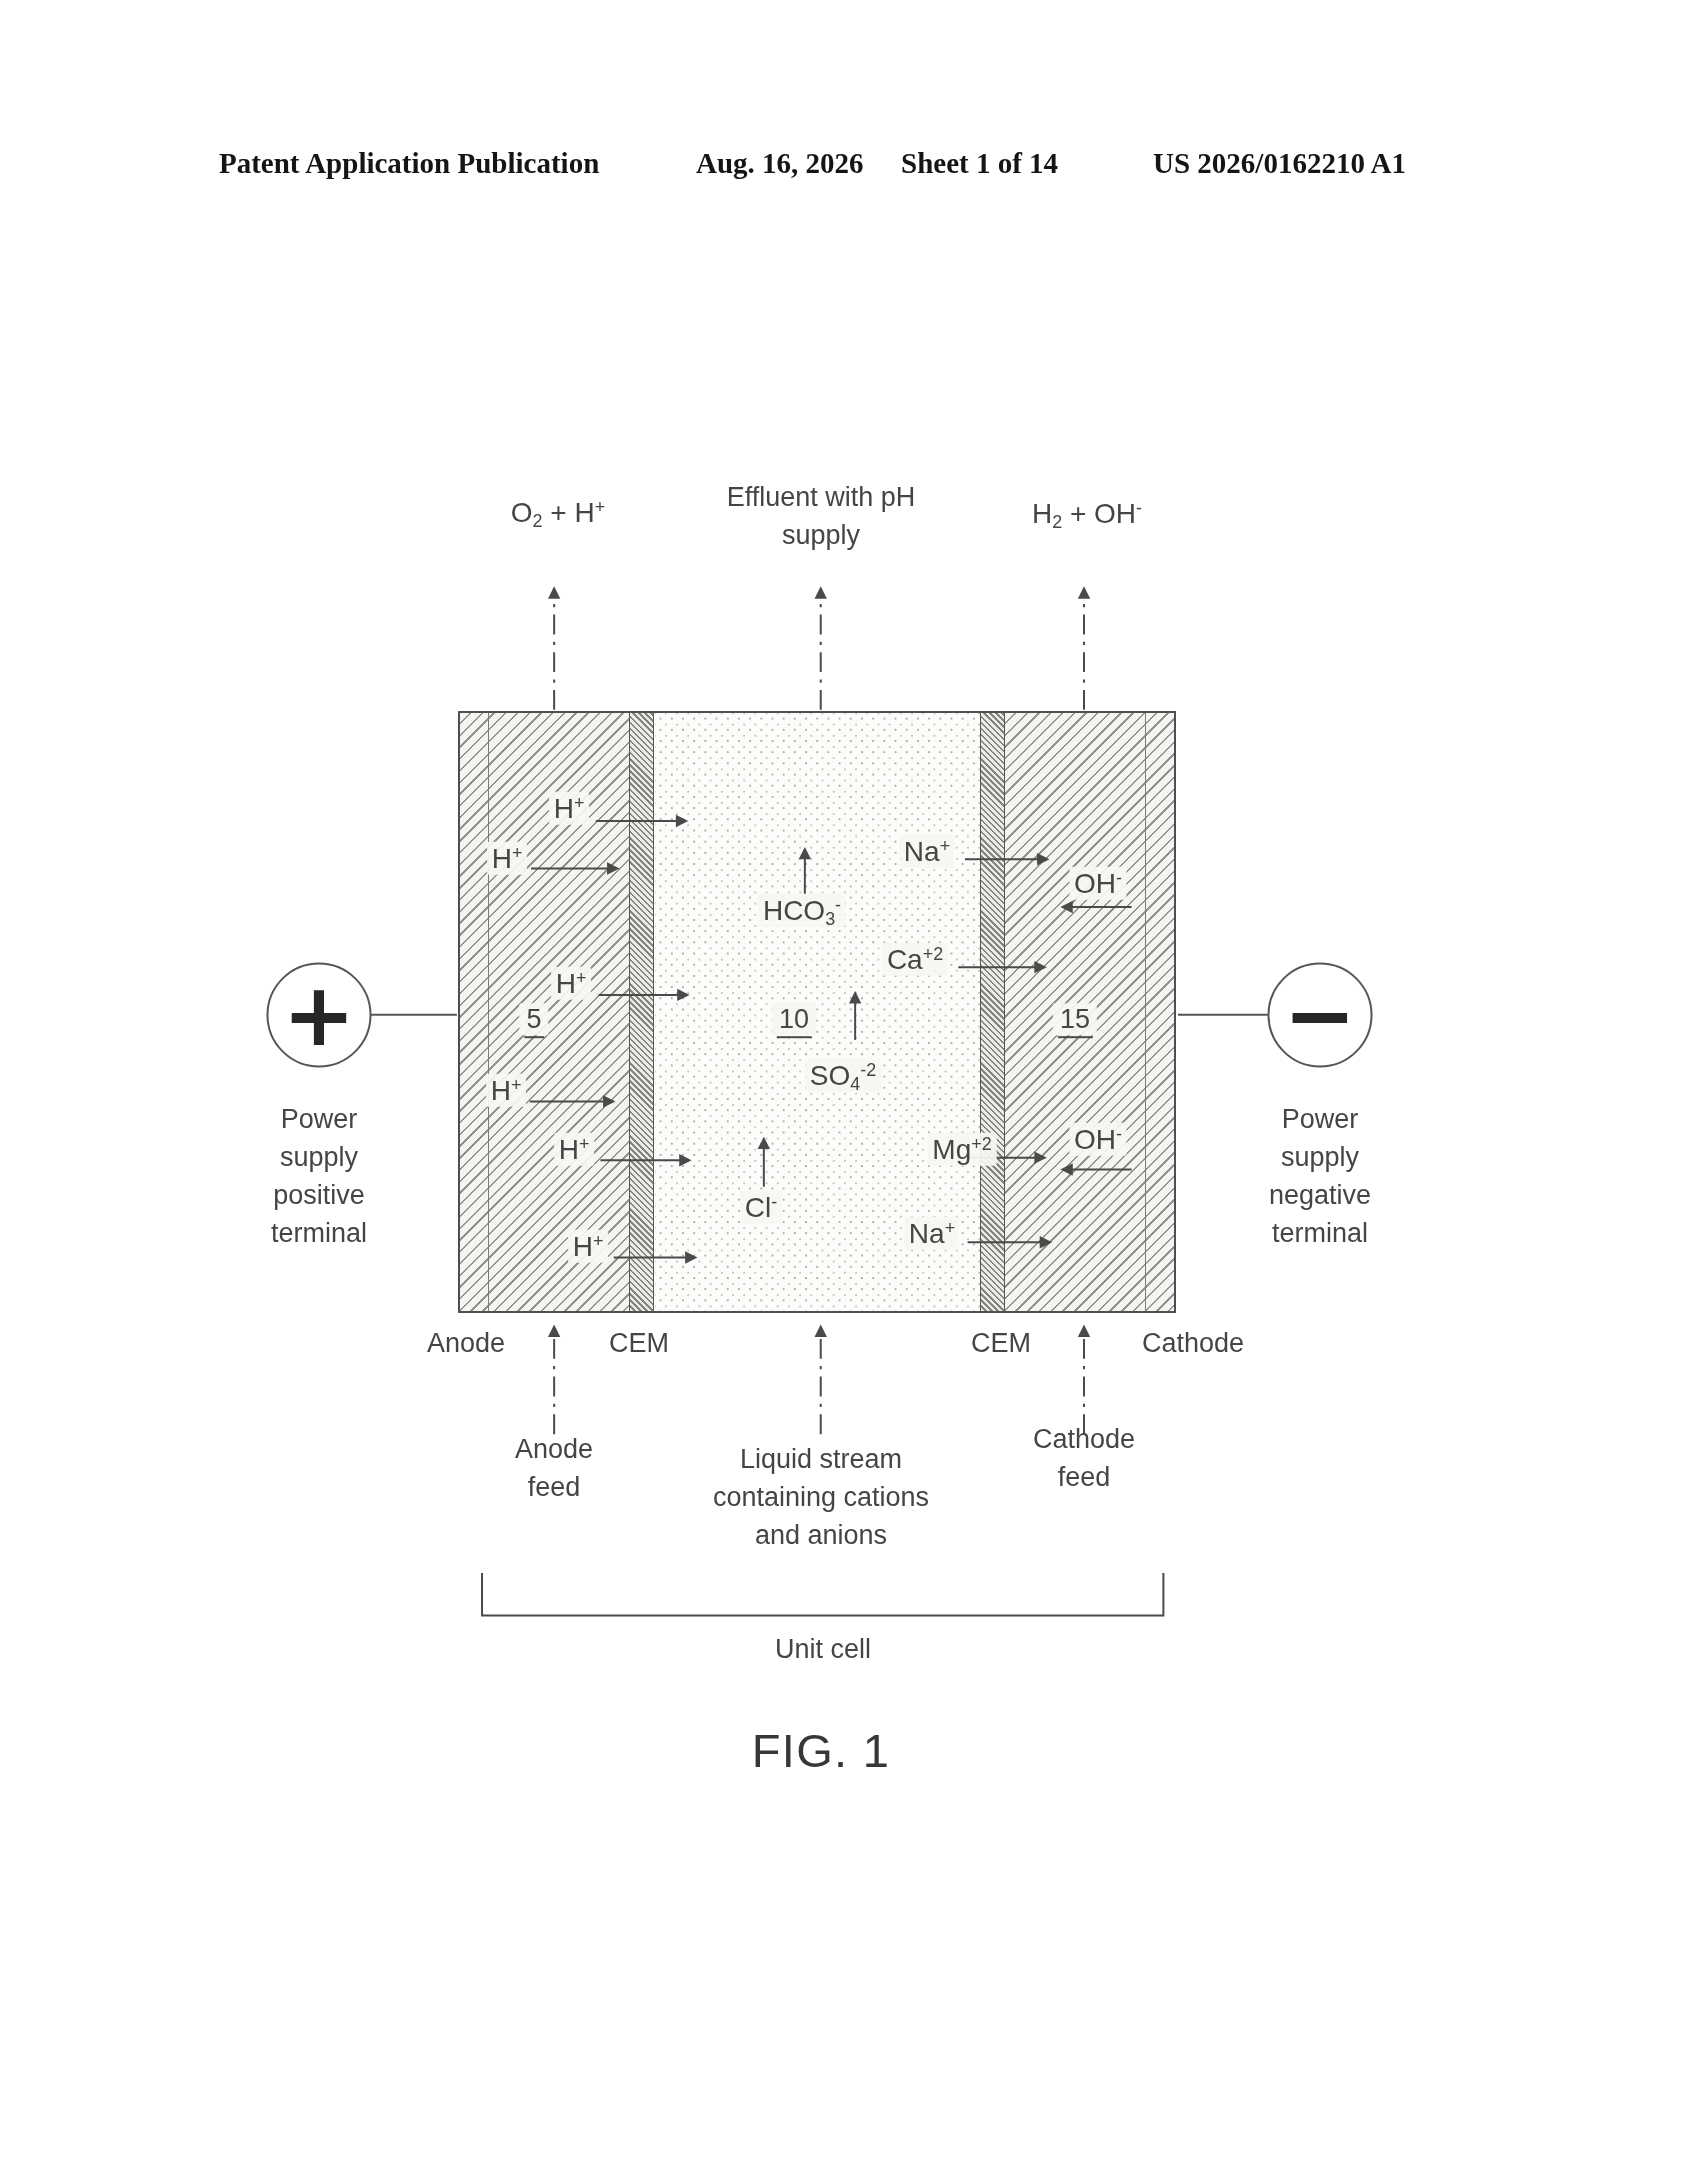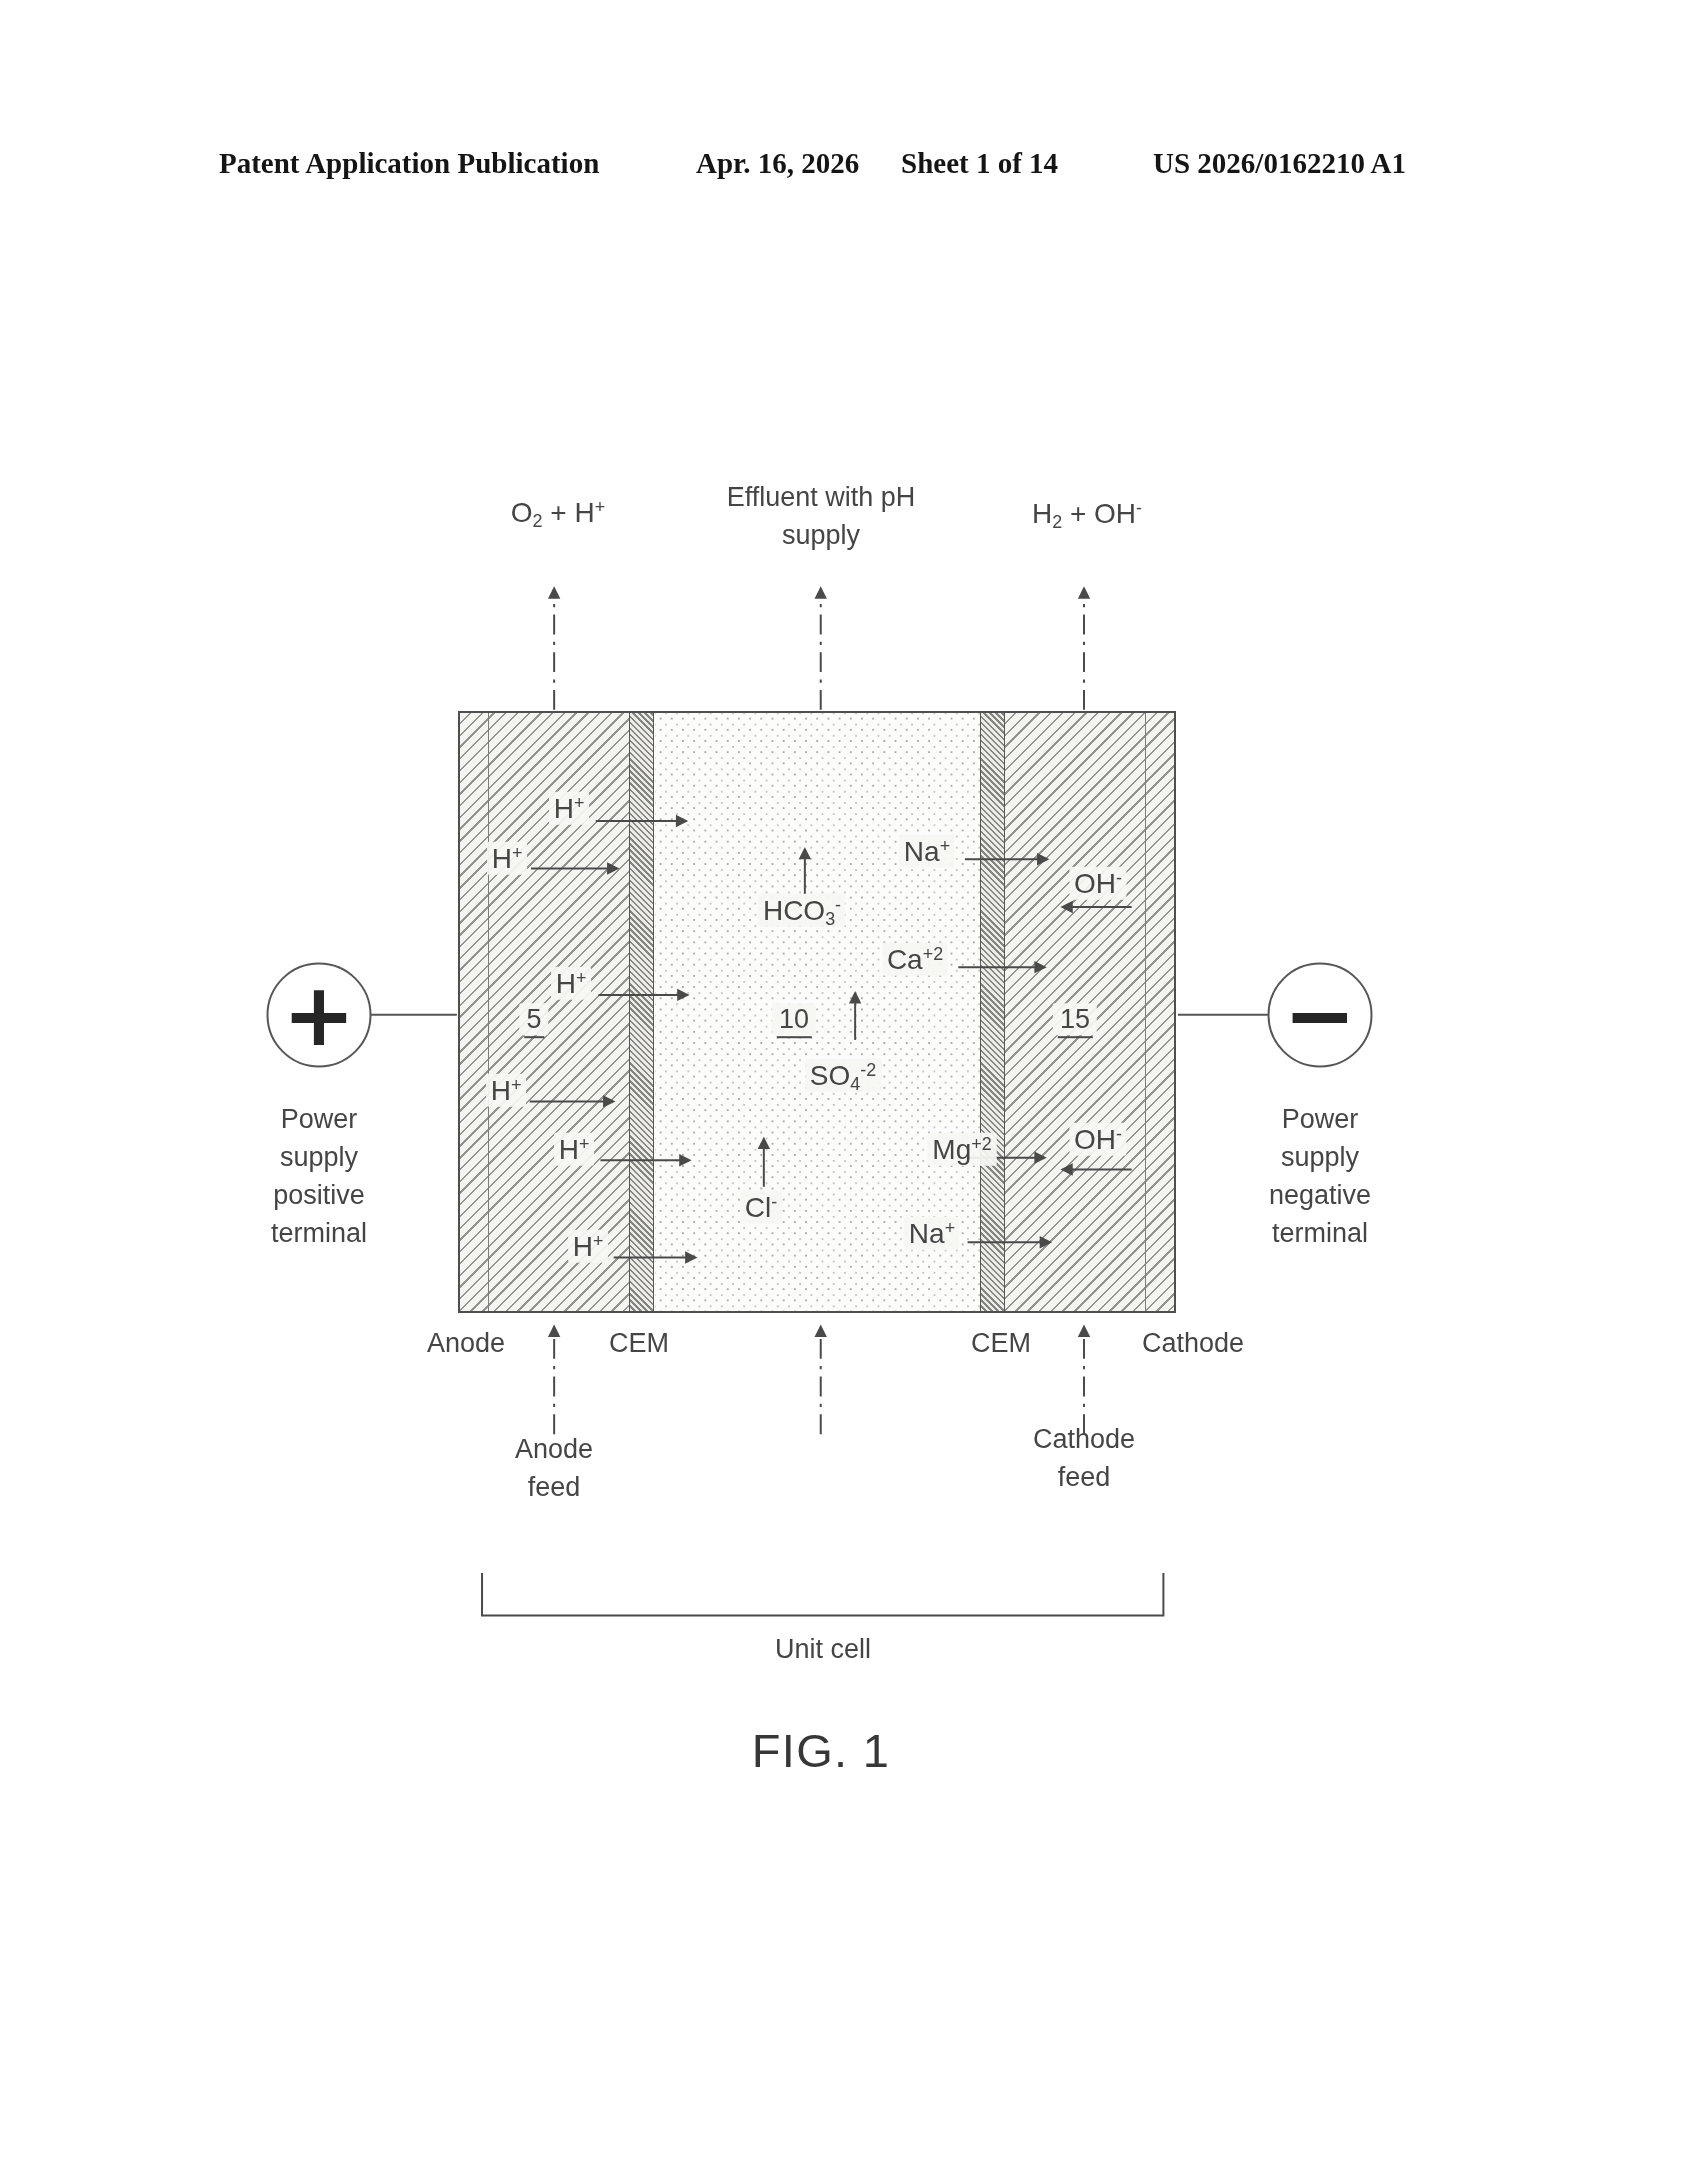--- a/index.html
+++ b/index.html
@@ -47,21 +47,21 @@
 
   .fig-caption{position:absolute;transform:translate(-50%,-50%);font-size:47px;letter-spacing:1.3px;
         color:#373737;white-space:nowrap;z-index:3;}
 </style>
 </head>
 <body>
 
 <div class="page">
 
   <div class="hdr-item" style="left:212px">Patent Application Publication</div>
-  <div class="hdr-item" style="left:689px">Apr. 16, 2026</div>
+  <div class="hdr-item" style="left:689px">Aug. 16, 2026</div>
   <div class="hdr-item" style="left:894px">Sheet 1 of 14</div>
   <div class="hdr-item" style="left:1146px">US 2026/0162210 A1</div>
 
   <div class="cell">
     <div class="region hatch" style="left:0;width:169px"></div>
     <div class="region cem" style="left:169px;width:25px"></div>
     <div class="region chamber" style="left:195px;width:326px"></div>
     <div class="region cem" style="left:520px;width:25px"></div>
     <div class="region hatch" style="left:545px;width:169px"></div>
     <div class="vline" style="left:28px"></div>
@@ -166,20 +166,25 @@
 
   <div class="lbl" style="left:459px;top:1343px">Anode</div>
   <div class="lbl" style="left:632px;top:1343px">CEM</div>
   <div class="lbl" style="left:994px;top:1343px">CEM</div>
   <div class="lbl" style="left:1186px;top:1343px">Cathode</div>
 
   <div class="lblblock" style="left:547px;top:1430px">
     <div>Anode</div>
     <div>feed</div>
   </div>
+  <div class="lblblock" style="left:814px;top:1440px">
+    <div>Liquid stream</div>
+    <div>containing cations</div>
+    <div>and anions</div>
+  </div>
   <div class="lblblock" style="left:1077px;top:1420px">
     <div>Cathode</div>
     <div>feed</div>
   </div>
 
   <div class="lbl" style="left:816px;top:1649px">Unit cell</div>
   <div class="fig-caption" style="left:814px;top:1750px">FIG. 1</div>
 
 </div>
 

